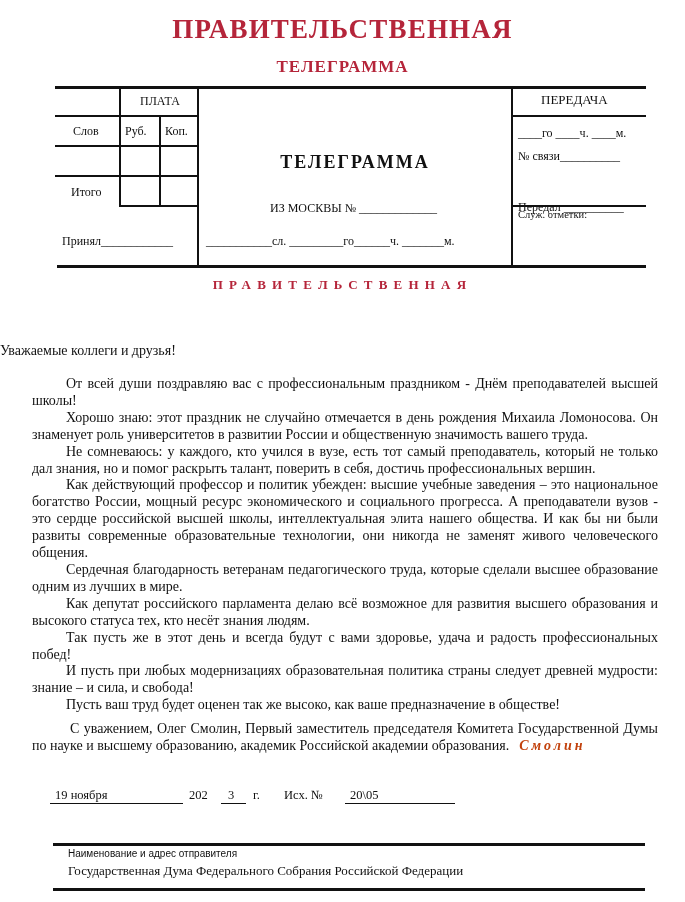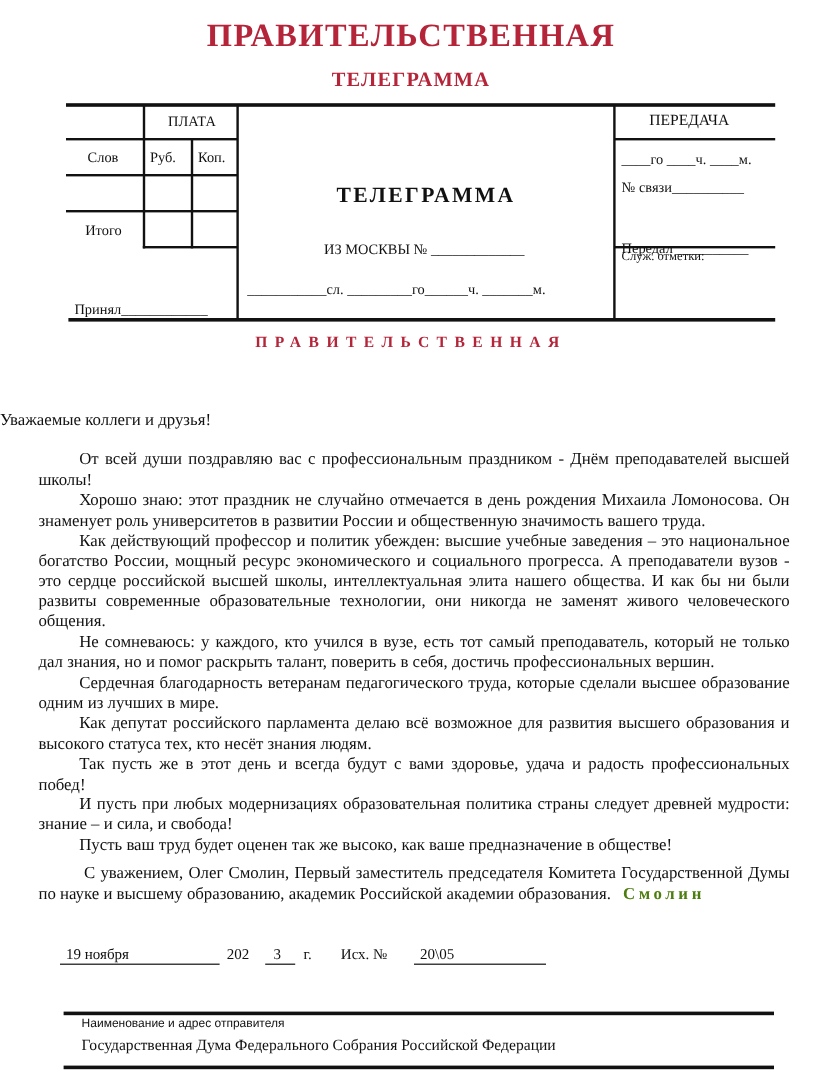--- a/index.html
+++ b/index.html
@@ -18,21 +18,21 @@
   .tg-title { left: 198px; width: 314px; top: 152px; text-align: center;
               font-size: 18px; font-weight: bold; letter-spacing: 2px; }
   .footer-red { left: 0; width: 685px; top: 277px; text-align: center;
                 font-size: 13px; font-weight: bold; letter-spacing: 6.2px; }
   .greeting { left: 0; width: 685px; top: 343px; font-size: 14px; }
   .body-text { left: 32px; width: 626px; top: 376px; font-size: 14px; line-height: 16.9px;
                text-align: justify; }
   .body-text p { margin: 0; text-indent: 34px; }
   .sig { left: 32px; width: 626px; top: 720px; font-size: 14px; line-height: 17px; text-align: justify; }
   .sig p { margin: 0; text-indent: 38px; }
-  .sig-name { color: #4d7c0f; font-weight: bold; letter-spacing: 3px; margin-left: 10px; margin-top: 38px; }
+  .sig-name { color: #c2410c; font-style: italic; font-weight: bold; letter-spacing: 3px; margin-left: 10px; margin-top: 38px; }
   .meta-row { top: 788px; font-size: 12.5px; }
   .uline { border-bottom: 1px solid #111; display: inline-block; }
   .sender-label { left: 68px; top: 848px; font-size: 10px; font-family: "Liberation Sans", sans-serif; }
   .sender-value { left: 68px; top: 863px; font-size: 13px; }
 </style>
 </head>
 <body>
 
 <div class="abs hdr-title red">ПРАВИТЕЛЬСТВЕННАЯ</div>
 <div class="abs hdr-sub red">ТЕЛЕГРАММА</div>
@@ -48,21 +48,21 @@
   <div class="hline" style="left:119px; top:205px; width:79px; height:2px;"></div>
   <div class="vline" style="left:119px; top:87px; width:2px; height:120px;"></div>
   <div class="vline" style="left:159px; top:116px; width:2px; height:91px;"></div>
   <div class="vline" style="left:197px; top:87px; width:2px; height:180px;"></div>
 
   <div class="ftxt" style="left:140px; top:94px;">ПЛАТА</div>
   <div class="ftxt" style="left:73px; top:124px;text-align:right;">Слов</div>
   <div class="ftxt" style="left:125px; top:124px;">Руб.</div>
   <div class="ftxt" style="left:165px; top:124px;">Коп.</div>
   <div class="ftxt" style="left:71px; top:185px;">Итого</div>
-  <div class="ftxt" style="left:62px; top:251px;">Принял____________</div>
+  <div class="ftxt" style="left:62px; top:234px;">Принял____________</div>
 
   <div class="abs tg-title">ТЕЛЕГРАММА</div>
   <div class="ftxt" style="left:270px; top:201px;">ИЗ МОСКВЫ № _____________</div>
   <div class="ftxt" style="left:206px; top:234px;">___________сл. _________го______ч. _______м.</div>
 
   <div class="vline" style="left:511px; top:87px; width:2px; height:180px;"></div>
   <div class="hline" style="left:512px; top:115px; width:134px; height:2px;"></div>
   <div class="hline" style="left:512px; top:205px; width:134px; height:2px;"></div>
 
   <div class="ftxt" style="left:541px; top:92px; font-size:13px;">ПЕРЕДАЧА</div>
@@ -72,22 +72,22 @@
   <div class="ftxt-sm" style="left:518px; top:209px;">Служ. отметки:</div>
 </div>
 
 <div class="abs footer-red red">ПРАВИТЕЛЬСТВЕННАЯ</div>
 
 <div class="abs greeting">Уважаемые коллеги и друзья!</div>
 
 <div class="abs body-text">
   <p>От всей души поздравляю вас с профессиональным праздником - Днём преподавателей высшей школы!</p>
   <p>Хорошо знаю: этот праздник не случайно  отмечается в день рождения  Михаила Ломоносова. Он  знаменует роль университетов в развитии России и общественную значимость вашего труда.</p>
+  <p>Не сомневаюсь: у каждого, кто учился в вузе, есть тот самый преподаватель, который не только дал знания, но и помог раскрыть талант, поверить в себя, достичь профессиональных вершин.</p>
   <p>Как действующий профессор и политик убежден: высшие учебные заведения – это национальное богатство России, мощный ресурс экономического  и социального прогресса.  А преподаватели вузов - это сердце российской высшей школы, интеллектуальная элита нашего общества.  И как бы ни были развиты современные образовательные технологии, они никогда не заменят живого человеческого общения.</p>
-  <p>Не сомневаюсь: у каждого, кто учился в вузе, есть тот самый преподаватель, который не только дал знания, но и помог раскрыть талант, поверить в себя, достичь профессиональных вершин.</p>
   <p>Сердечная благодарность ветеранам педагогического труда, которые сделали  высшее образование одним из лучших в мире.</p>
   <p>Как депутат российского парламента делаю всё возможное для развития высшего образования и высокого статуса тех, кто несёт знания людям.</p>
   <p>Так пусть же в этот день и всегда будут с вами здоровье, удача и радость профессиональных побед!</p>
   <p>И пусть при любых модернизациях образовательная политика страны следует древней мудрости: знание – и сила, и свобода!</p>
   <p>Пусть ваш труд будет оценен так же высоко, как ваше  предназначение в обществе!</p>
 </div>
 
 <div class="abs sig">
   <p><span>С уважением, Олег Смолин, Первый заместитель председателя Комитета Государственной Думы по науке и высшему образованию, академик Российской академии образования.</span><span class="sig-name">Смолин</span></p>
 </div>

